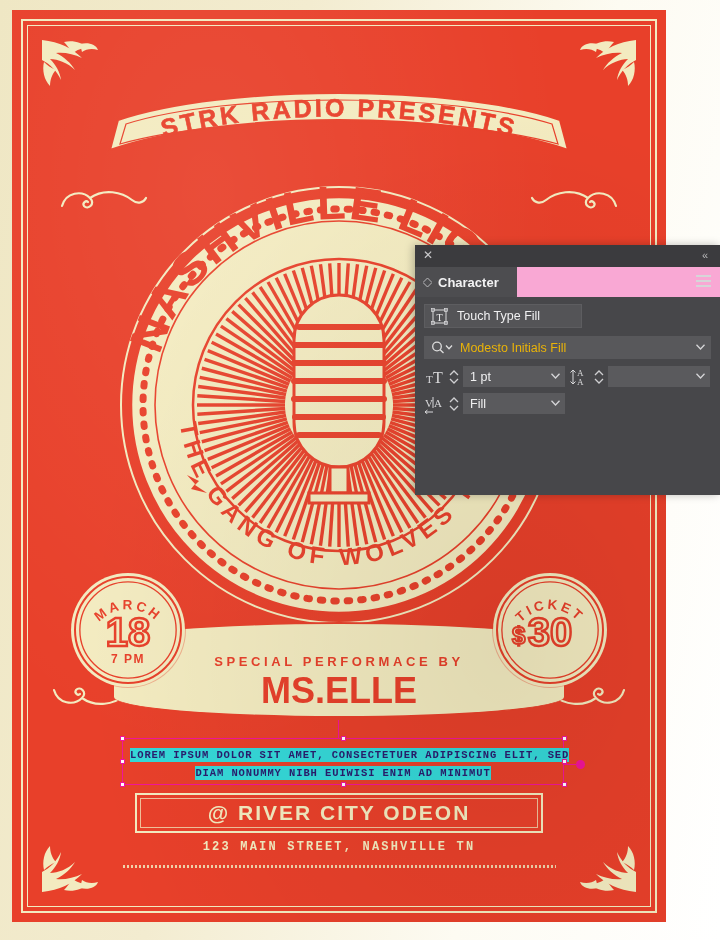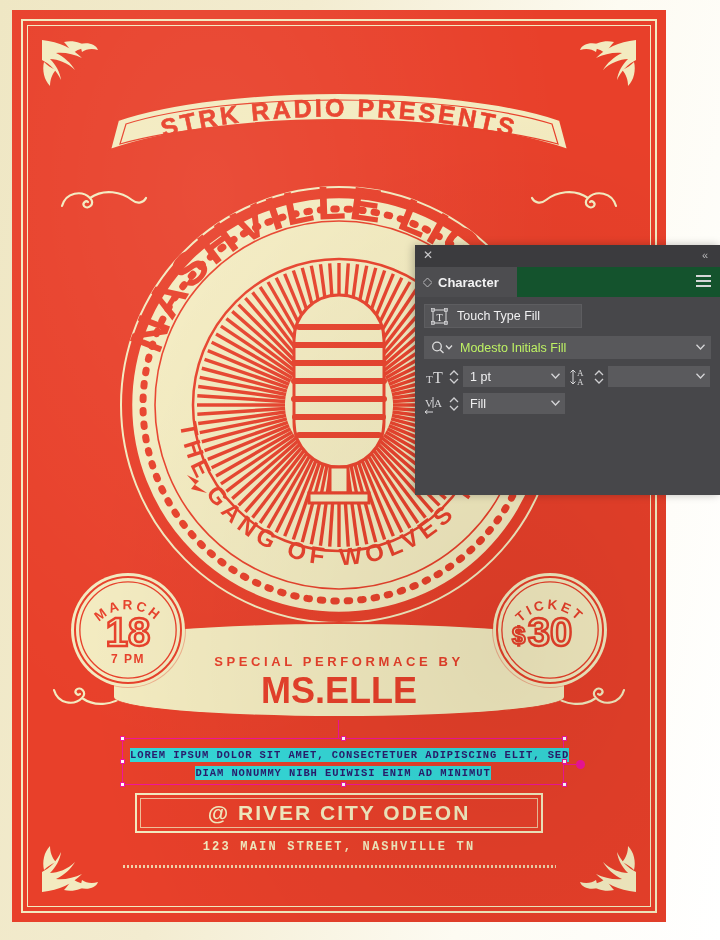--- a/index.html
+++ b/index.html
@@ -173,21 +173,21 @@
   .panel-close{
     position:absolute; left:6px; top:3px; width:14px; height:14px;
     color:#c9c9cb; font-size:12px; line-height:14px; text-align:center;
     cursor:pointer;
   }
   .panel-collapse{
     position:absolute; right:8px; top:3px; width:14px; height:14px;
     color:#b9b9bb; font-size:11px; line-height:14px; text-align:center;
     cursor:pointer;
   }
-  .panel-tabrow{ position:relative; height:30px; background:#14532d; }
+  .panel-tabrow{ position:relative; height:30px; background:#f9a8d4; }
   .panel-tab{
     position:absolute; left:0; top:0; height:30px; width:102px;
     background:#4d4d50; display:flex; align-items:center; gap:6px;
     padding-left:8px; cursor:pointer;
   }
   .tab-dot{ width:9px; height:9px; }
   .panel-tab-label{ font-weight:700; font-size:13px; color:#f2f2f3; }
   .panel-menu{
     position:absolute; right:9px; top:8px; width:15px; height:13px;
     cursor:pointer;
@@ -205,21 +205,21 @@
   .ttt-icon{ width:17px; height:17px; }
   .ttt-label{ font-size:12.5px; color:#f0f0f1; }
 
   .field{
     position:relative; height:23px; background:#58585b;
     display:flex; align-items:center; margin-bottom:5px;
     padding:0 20px 0 8px; cursor:pointer;
   }
   .field.withsearch{ padding-left:36px; }
   .field .searchico{ position:absolute; left:7px; top:4px; width:22px; height:15px; }
-  .field .val{ font-size:12.5px; color:#bef264; }
+  .field .val{ font-size:12.5px; color:#eab308; }
   .caret{
     position:absolute; right:6px; top:8px; width:9px; height:6px;
   }
   .caret svg, .searchico svg, .ttt-icon svg, .tab-dot svg { display:block; width:100%; height:100%; }
 
   .metrics{ margin-top:7px; }
   .mrow{ display:flex; align-items:center; margin-bottom:6px; }
   .mcell{ display:flex; align-items:center; width:141px; }
   .mcell + .mcell{ margin-left:4px; }
   .mico{ width:24px; height:20px; flex:0 0 24px; }

